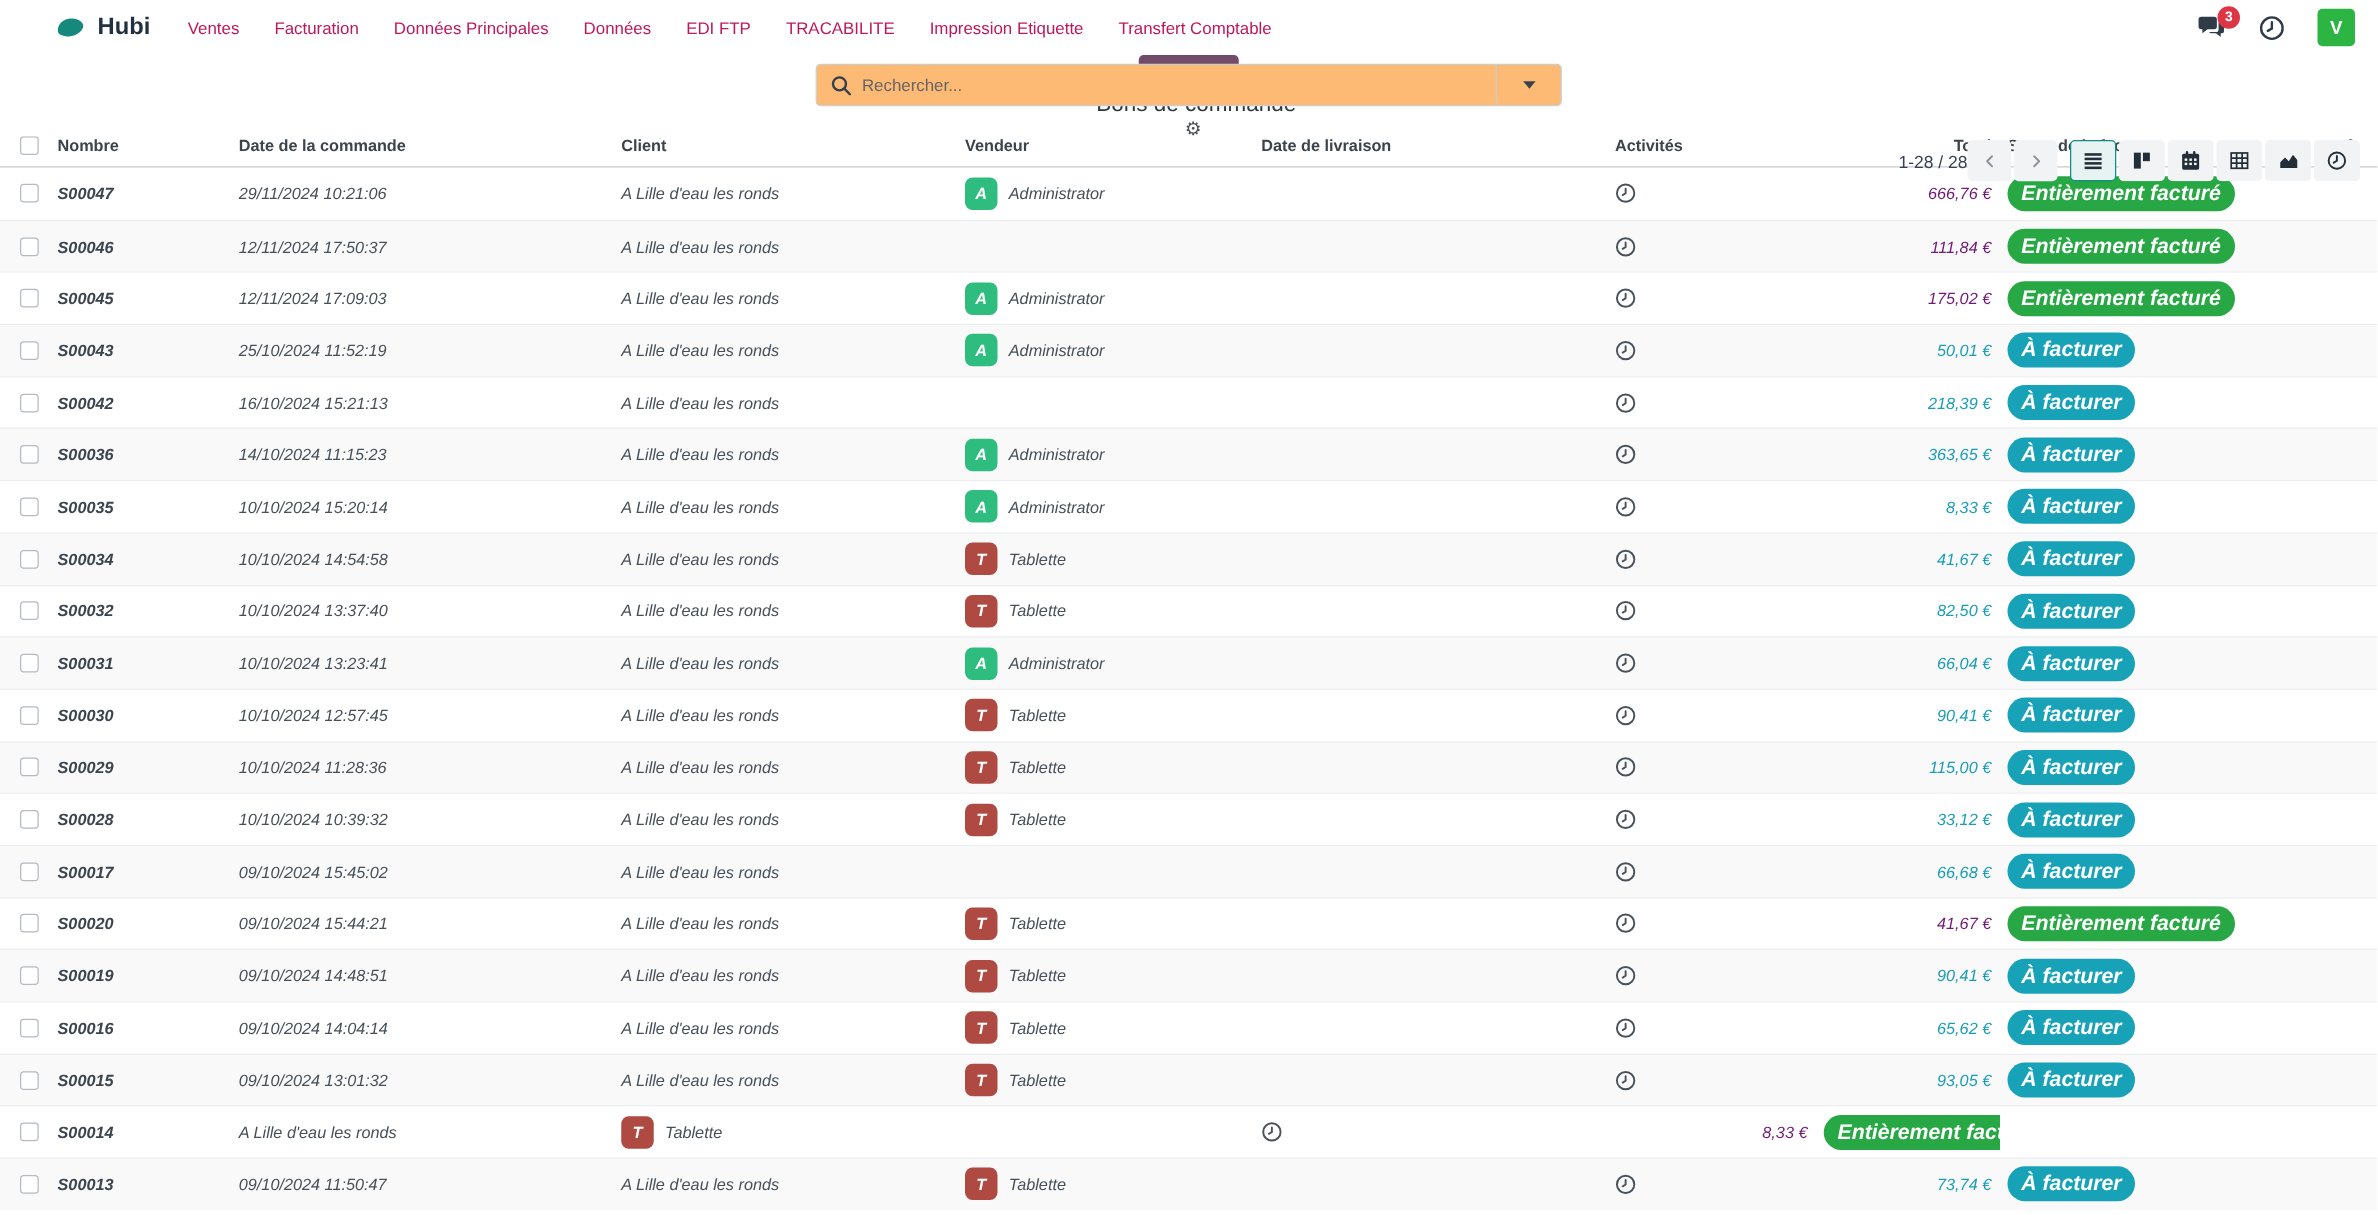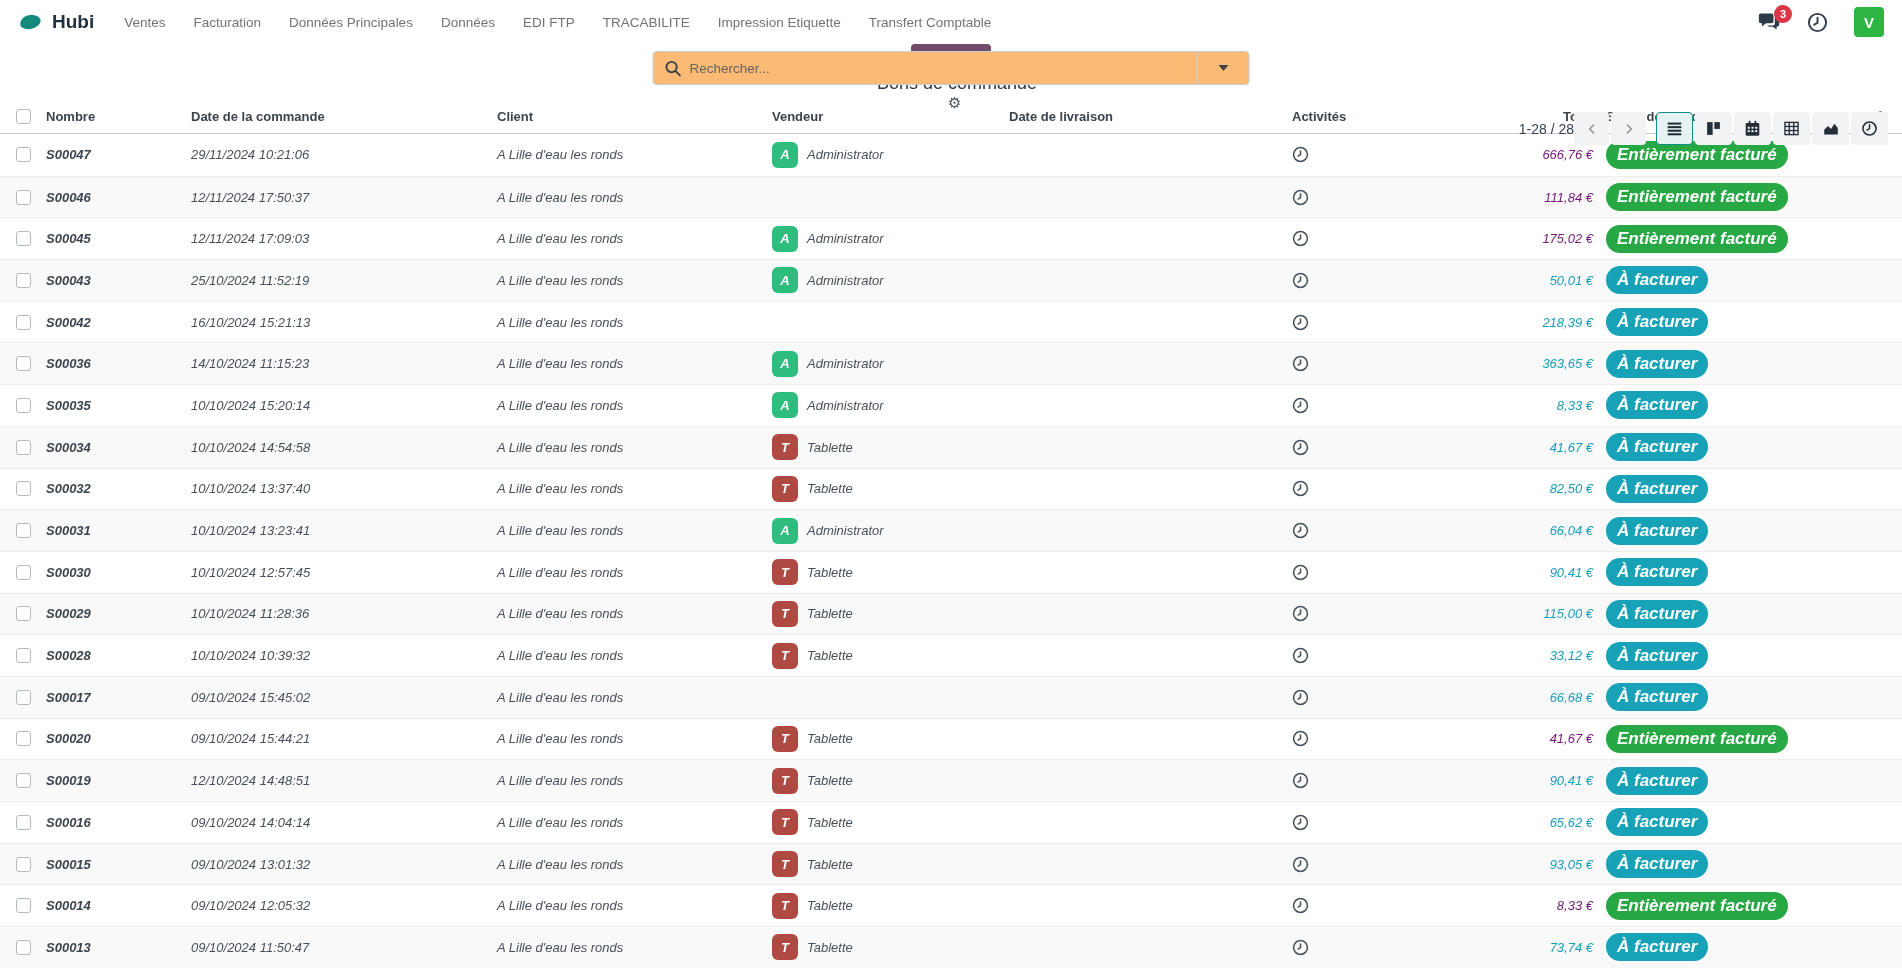--- a/index.html
+++ b/index.html
@@ -1,24 +1,24 @@
 <!DOCTYPE html>
 <html><head>
 <meta charset="utf-8">
 <style>
   * { box-sizing: border-box; margin: 0; padding: 0; }
   html,body { width:1902px; height:972px; overflow:hidden; background:#fff;
     font-family:"Liberation Sans", sans-serif; color:#374151; }
 
   
-  .navbar { height:44px; display:flex; align-items:center; padding:0 18px; background:#fff; }
+  .navbar { height:44px; display:flex; align-items:center; padding:0 18px; background:#fff;margin-left:26px; }
   .brand { display:flex; align-items:center; gap:9px; margin-right:30px; cursor:pointer; }
   .brand-name { font-size:19px; font-weight:700; color:#22313f; }
   .nav-items { display:flex; gap:28px; }
-  .nav-item { font-size:13.5px; color:#737373; cursor:pointer; white-space:nowrap; }
+  .nav-item { font-size:13.5px; color:#be185d; cursor:pointer; white-space:nowrap; }
   .nav-right { margin-left:auto; display:flex; align-items:center; gap:26px; }
   .msg-wrap { position:relative; cursor:pointer; }
   .msg-badge { position:absolute; top:-7px; right:-11px; background:#dc3545; color:#fff;
     font-size:11px; font-weight:700; border-radius:50%; width:18px; height:18px;
     display:flex; align-items:center; justify-content:center; }
   .user-avatar { width:30px; height:30px; border-radius:4px; background:#2db543; color:#fff;
     font-size:15px; font-weight:700; display:flex; align-items:center; justify-content:center; cursor:pointer; }
 
   
   .control-panel { height:48px; display:flex; align-items:center; padding:0 14px; position:relative; background:#fff;flex-direction:column; }
@@ -659,21 +659,21 @@
       <span class="badge success">Entièrement facturé</span>
     </div>
     <div class="cell c-gear"></div>
   </div>
 
   <div class="trow">
     <div class="cell c-check">
           <span class="cb"></span>
         </div>
     <div class="cell c-number">S00019</div>
-    <div class="cell">12/10/2024 14:48:51</div>
+    <div class="cell">09/10/2024 14:48:51</div>
     <div class="cell">A Lille d'eau les ronds</div>
     <div class="cell">
       <span class="avatar" style="background: rgb(174, 74, 65);">T</span>
       <span>Tablette</span>
     </div>
     <div class="cell"></div>
     <div class="cell">
       <span class="clock-btn">
         <svg width="17" height="17" viewBox="0 0 22 22">
               <circle cx="11" cy="11" r="9" fill="none" stroke="#49525a" stroke-width="2"></circle>
@@ -740,21 +740,20 @@
       <span class="badge info">À facturer</span>
     </div>
     <div class="cell c-gear"></div>
   </div>
 
   <div class="trow">
     <div class="cell c-check">
           <span class="cb"></span>
         </div>
     <div class="cell c-number">S00014</div>
-    <div class="cell">09/10/2024 12:05:32</div>
     <div class="cell">A Lille d'eau les ronds</div>
     <div class="cell">
       <span class="avatar" style="background: rgb(174, 74, 65);">T</span>
       <span>Tablette</span>
     </div>
     <div class="cell"></div>
     <div class="cell">
       <span class="clock-btn">
         <svg width="17" height="17" viewBox="0 0 22 22">
               <circle cx="11" cy="11" r="9" fill="none" stroke="#49525a" stroke-width="2"></circle>

